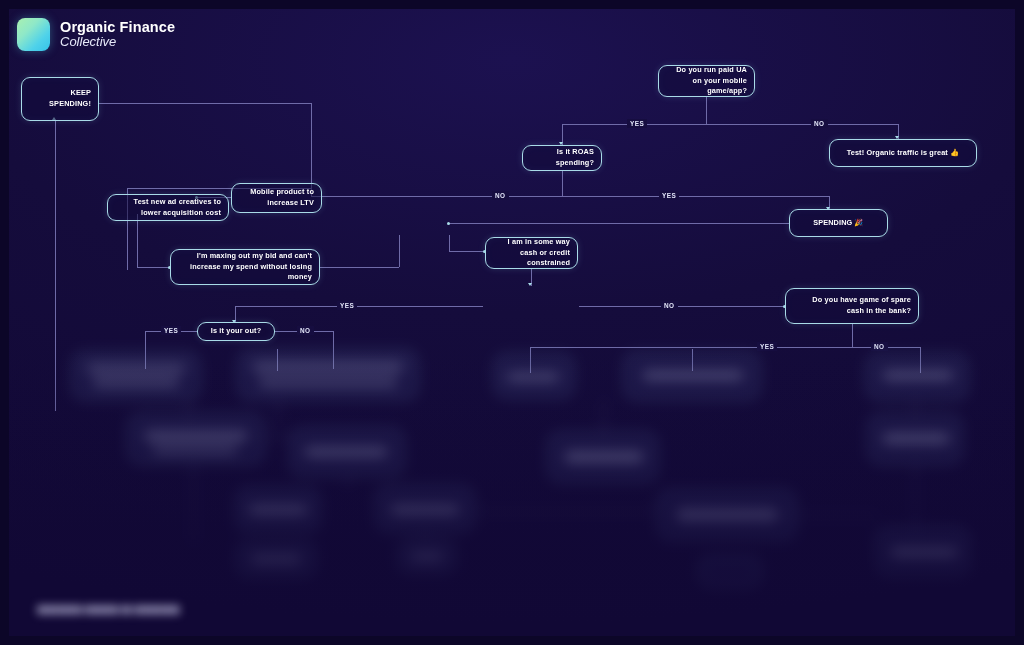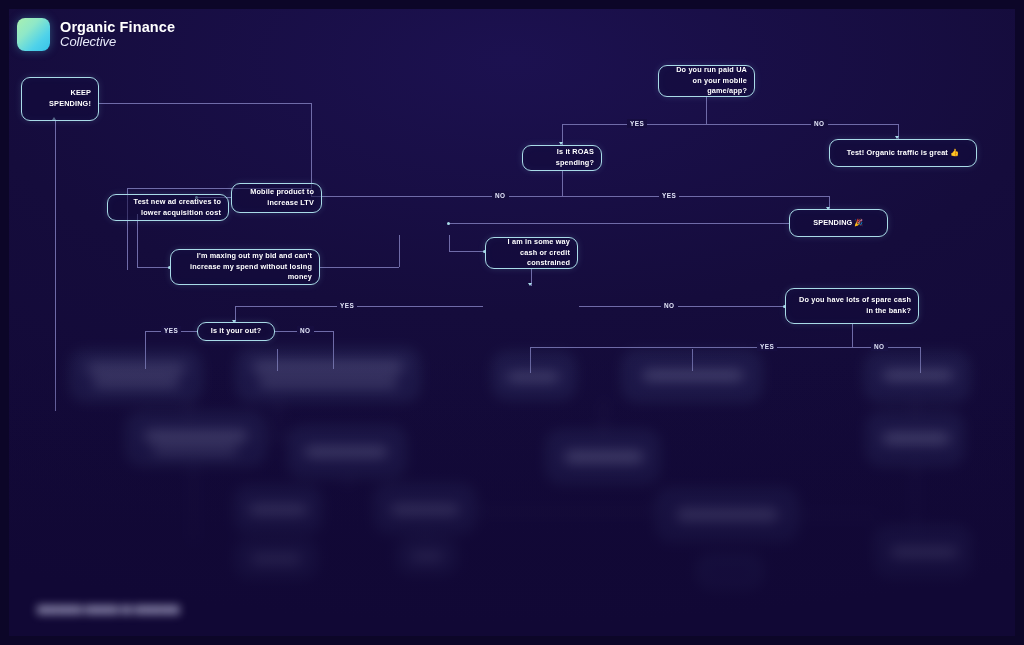--- a/index.html
+++ b/index.html
@@ -212,21 +212,21 @@
     <div class="node" style="left:222px; top:174px; width:91px; height:30px;">Mobile product to increase LTV</div>
 
 
     <div class="node" style="left:780px; top:200px; width:99px; height:28px;">SPENDING 🎉</div>
 
     <div class="node" style="left:476px; top:228px; width:93px; height:32px;">I am in some way cash or credit constrained</div>
 
     <div class="node" style="left:161px; top:240px; width:150px; height:36px;">I'm maxing out my bid and can't increase my spend without losing money</div>
 
 
-    <div class="node" style="left:776px; top:279px; width:134px; height:36px;">Do you have lots of spare cash in the bank?</div>
+    <div class="node" style="left:776px; top:279px; width:134px; height:36px;">Do you have game of spare cash in the bank?</div>
 
     <div class="node" style="left:188px; top:313px; width:78px; height:19px;">Is it your out?</div>
 
 
     <div id="blur-layer">
 
       <div class="bnode" style="left:64px; top:12px; width:126px; height:46px;"></div>
       <div class="bbar" style="left:78px; top:24px; width:98px; height:7px;"></div>
       <div class="bbar" style="left:84px; top:38px; width:86px; height:7px;"></div>
 

